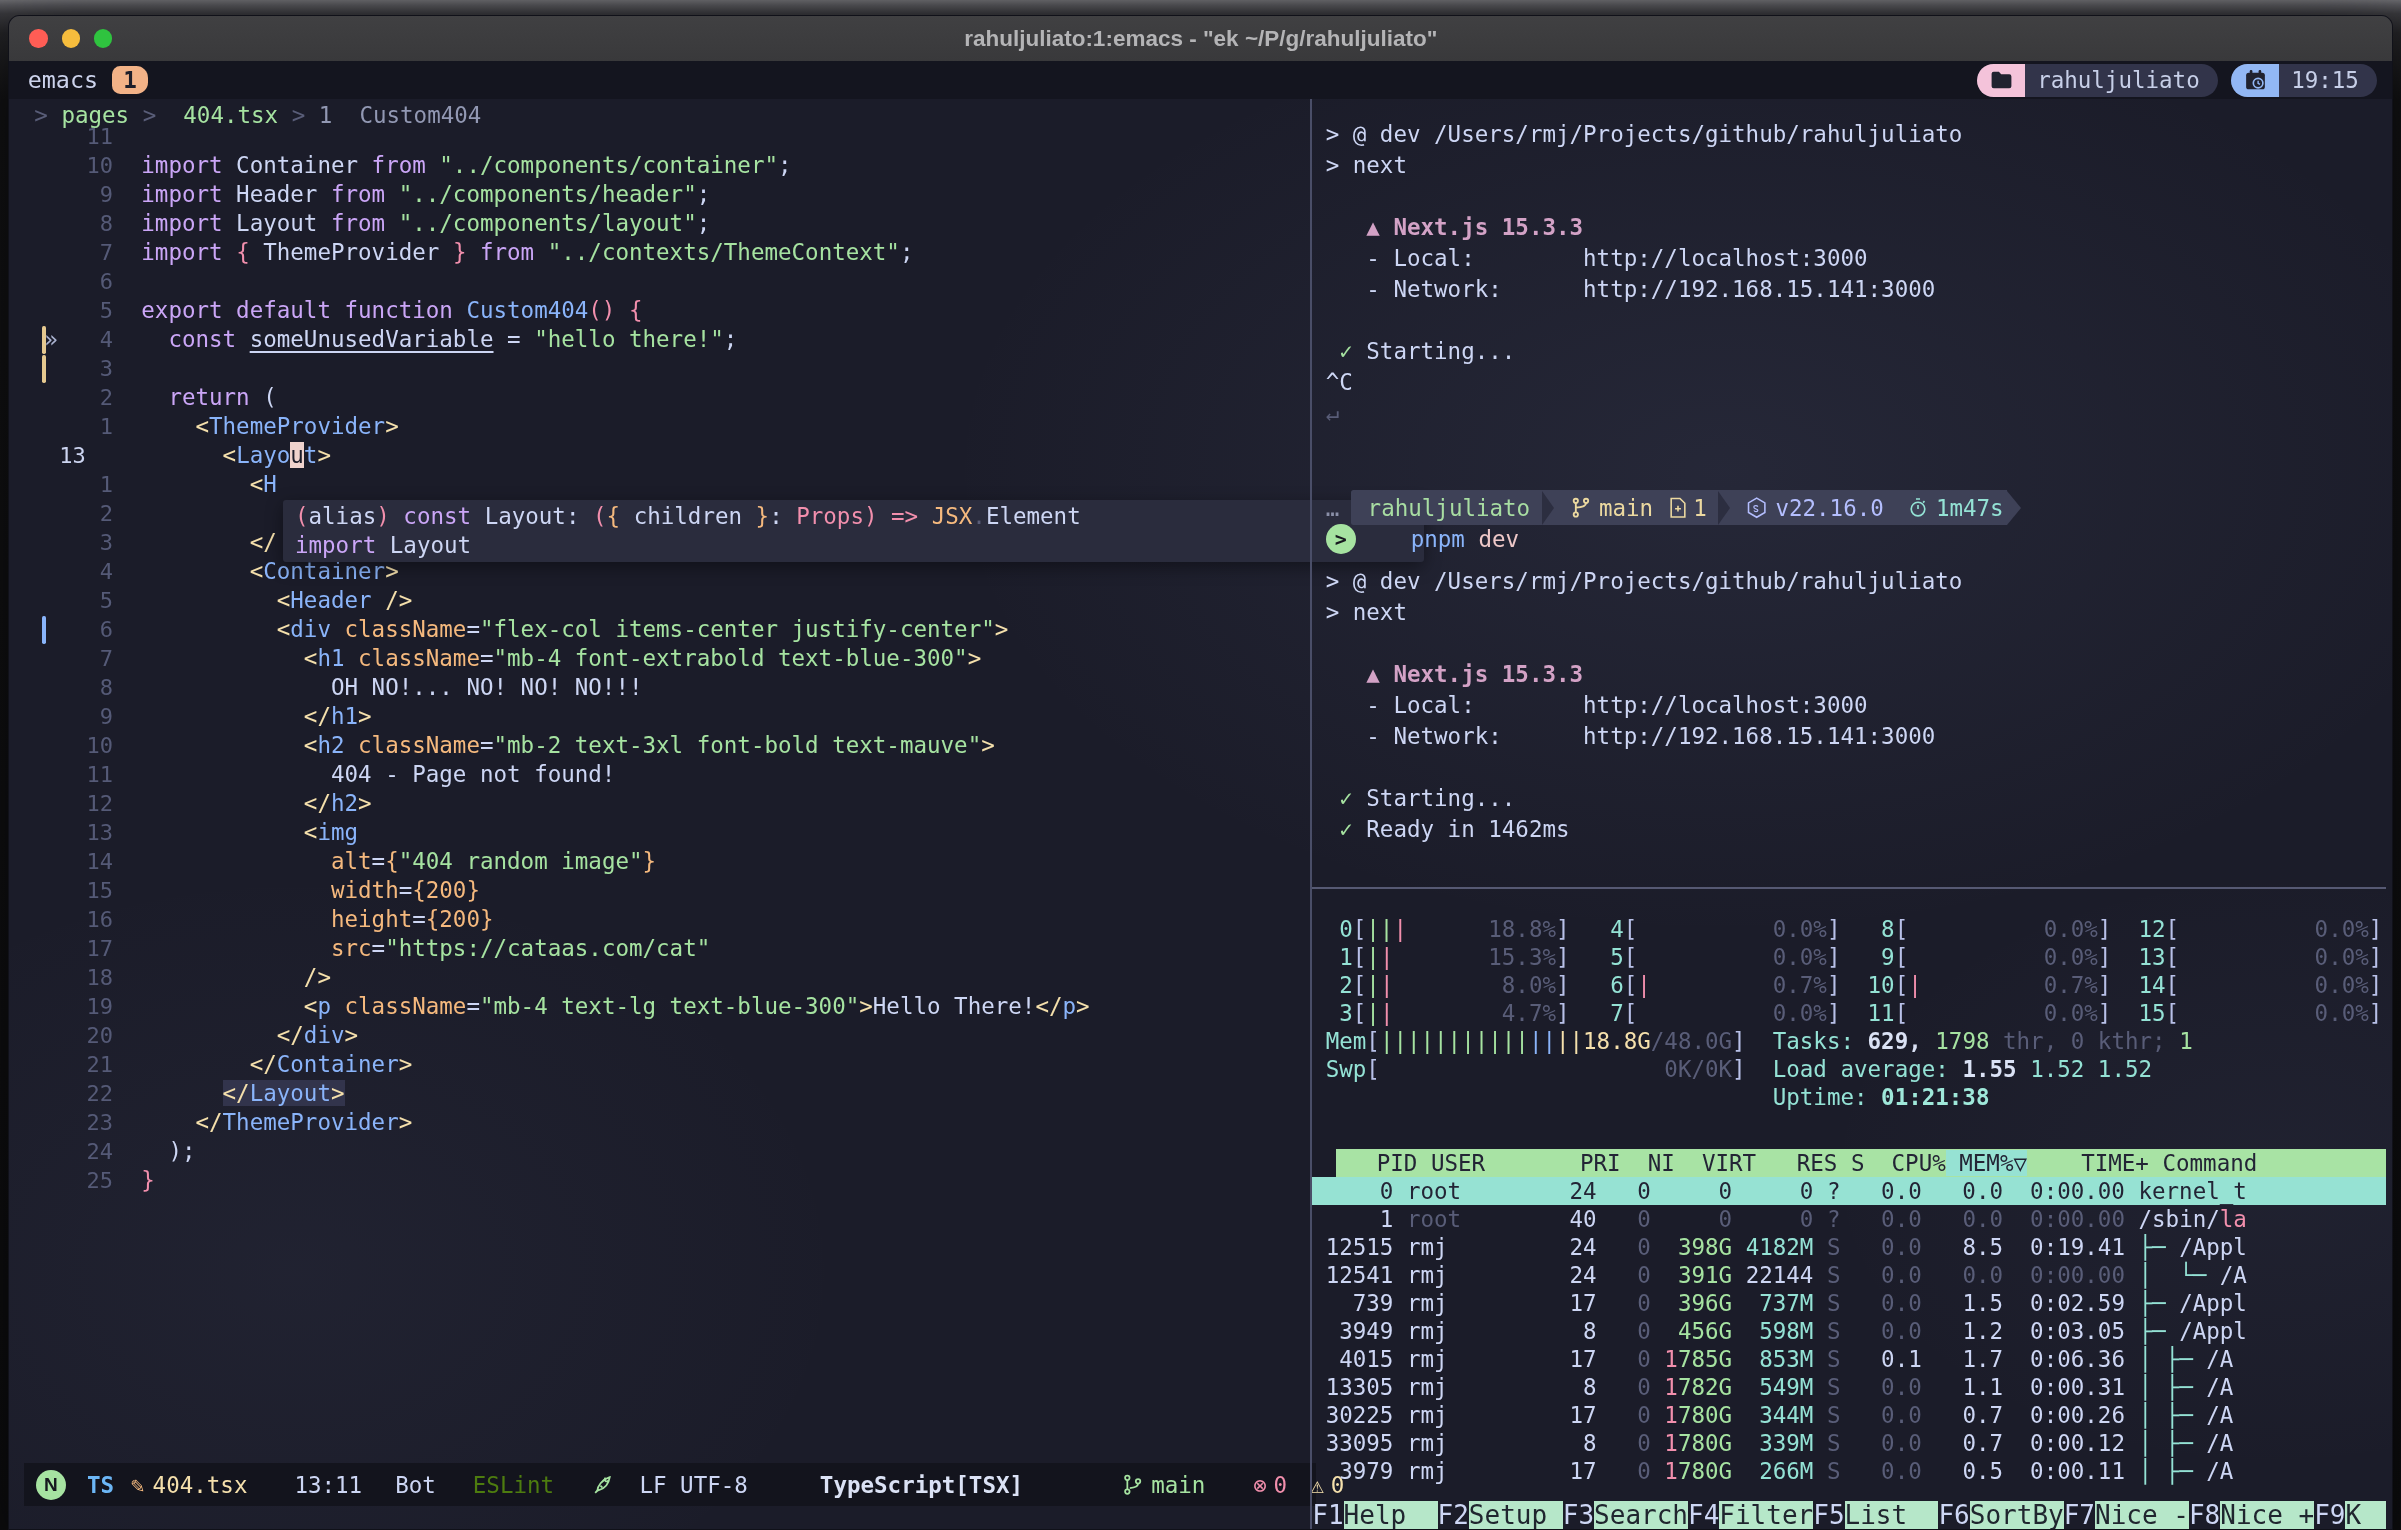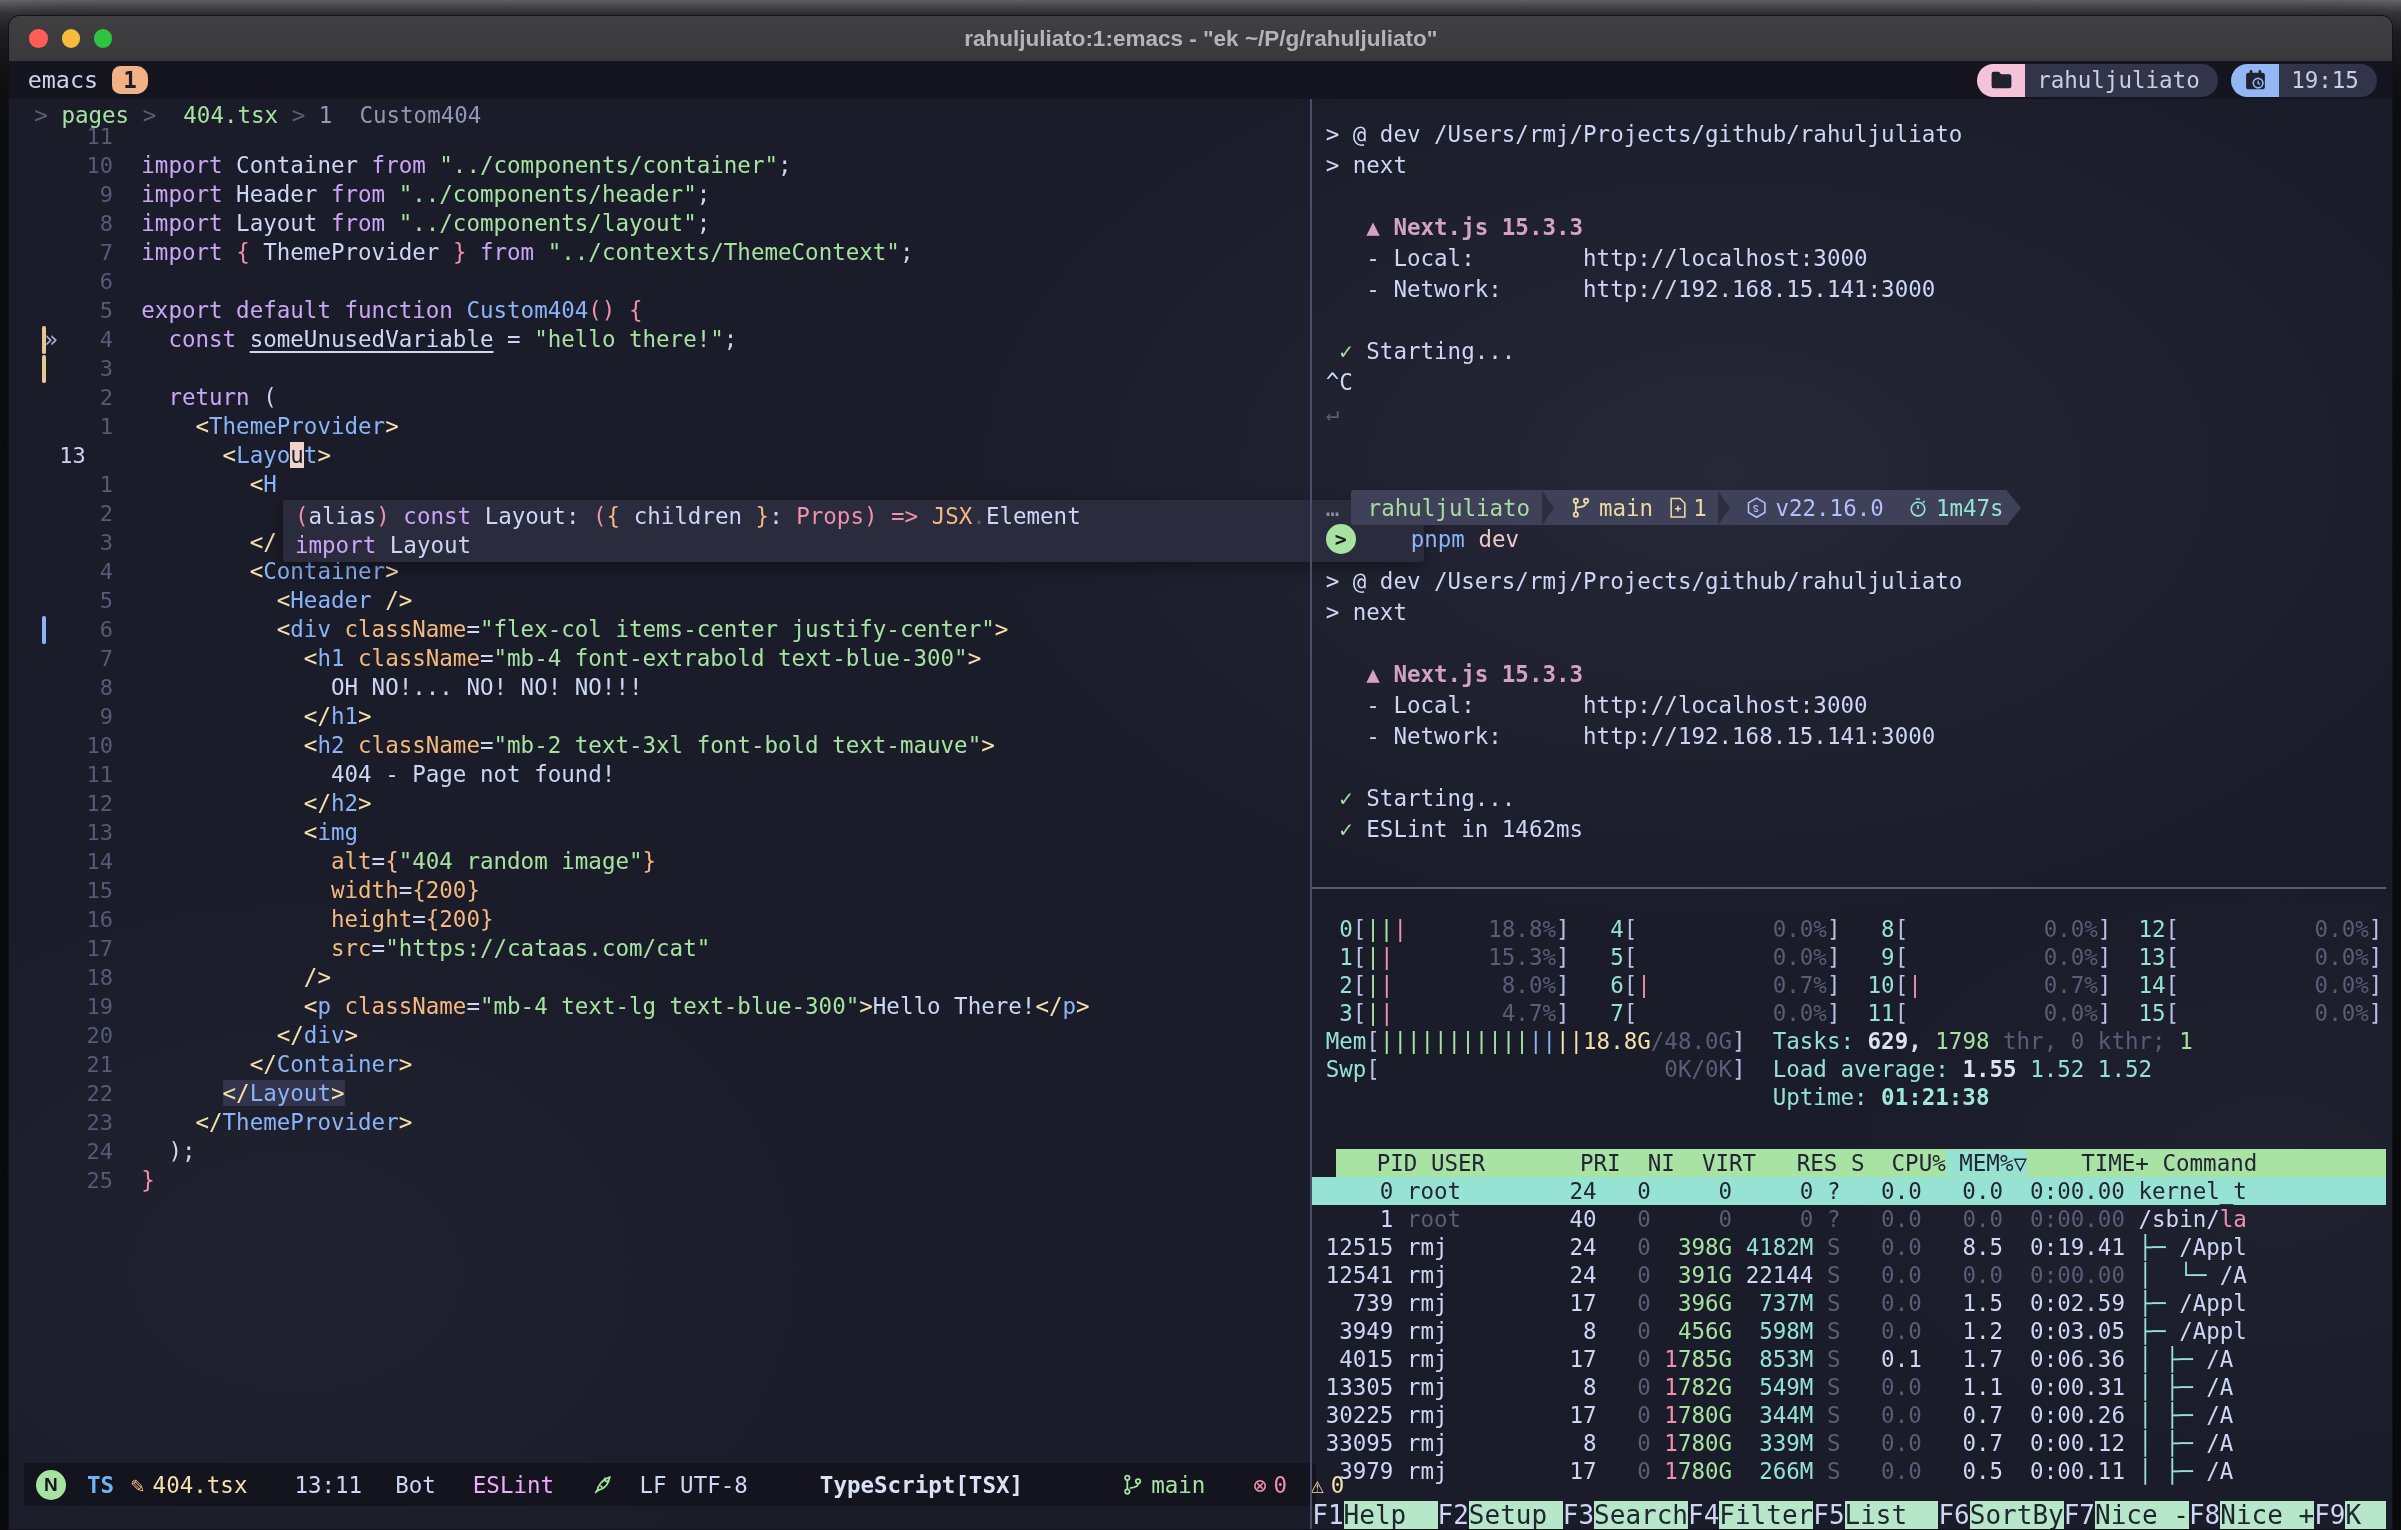--- a/index.html
+++ b/index.html
@@ -64,21 +64,21 @@
          box-shadow:0 5px 16.7px rgba(0,0,0,.4);padding:1.7px 0 0 11.7px;box-sizing:border-box;}
   .popup .tline{height:29px;line-height:29px;font-size:22.5px;}
   .modeline{position:absolute;left:0;right:0;top:1364px;height:43px;background:#13141d;display:flex;align-items:center;font-size:22.5px;white-space:pre;}
   .nbadge{width:30px;height:30px;border-radius:50%;background:#a6e3a1;color:#17181f;font-weight:bold;font-size:19px;
           display:flex;align-items:center;justify-content:center;margin-left:11.7px;flex:0 0 auto;font-family:"Liberation Sans",sans-serif;}
   .ml-ts{color:#6cb6f5;font-weight:bold;margin-left:21px;}
   .ml-pencil{color:#f5b97e;margin-left:16.7px;}
   .ml-file{color:#f5e0ac;margin-left:8.3px;}
   .ml-pos{color:#cdd6f4;margin-left:47px;}
   .ml-loc{color:#cdd6f4;margin-left:33px;}
-  .ml-lint{color:#f0abfc;margin-left:37px;}
+  .ml-lint{color:#4d7c0f;margin-left:37px;}
   .ml-rocket{margin-left:37px;display:flex;align-items:center;}
   .ml-eol{color:#cdd6f4;margin-left:23.4px;}
   .ml-mode{color:#dbe2f5;font-weight:bold;margin-left:72px;}
   .ml-branch{display:flex;align-items:center;margin-left:98px;color:#a6e3a1;}
   .ml-branch svg{margin-right:6.7px;}
   .ml-err{display:flex;align-items:center;margin-left:48px;color:#f28fad;}
   .ml-warn{display:flex;align-items:center;margin-left:23.4px;color:#f5e0ac;}
   .ml-err .cnt,.ml-warn .cnt{margin-left:6.7px;}
 
   
@@ -298,21 +298,21 @@
 
       <div class="tlines t2">
           <div class="tline"><span class="sg w">&gt; @ dev /Users/rmj/Projects/github/rahuljuliato</span></div>
           <div class="tline"><span class="sg w">&gt; next</span></div>
           <div class="tline"></div>
           <div class="tline"><span class="sg nx">   ▲ Next.js 15.3.3</span></div>
           <div class="tline"><span class="sg w">   - Local:        http://localhost:3000</span></div>
           <div class="tline"><span class="sg w">   - Network:      http://192.168.15.141:3000</span></div>
           <div class="tline"></div>
           <div class="tline"><span class="sg g"> ✓ </span><span class="sg w">Starting...</span></div>
-          <div class="tline"><span class="sg g"> ✓ </span><span class="sg w">ESLint in 1462ms</span></div>
+          <div class="tline"><span class="sg g"> ✓ </span><span class="sg w">Ready in 1462ms</span></div>
         </div>
 
       <div class="divider-h"></div>
 
       <div class="tlines lh34 meters">
           <div class="tline"><span class="sg t"> 0</span><span class="sg l">[</span><span class="sg g">||</span><span class="sg r">|</span><span class="sg w">      </span><span class="sg d">18.8%</span><span class="sg l">]</span><span class="sg w">  </span><span class="sg t"> 4</span><span class="sg l">[</span><span class="sg w">          </span><span class="sg d">0.0%</span><span class="sg l">]</span><span class="sg w">  </span><span class="sg t"> 8</span><span class="sg l">[</span><span class="sg w">          </span><span class="sg d">0.0%</span><span class="sg l">]</span><span class="sg w">  </span><span class="sg t">12</span><span class="sg l">[</span><span class="sg w">          </span><span class="sg d">0.0%</span><span class="sg l">]</span></div>
           <div class="tline"><span class="sg t"> 1</span><span class="sg l">[</span><span class="sg g">|</span><span class="sg r">|</span><span class="sg w">       </span><span class="sg d">15.3%</span><span class="sg l">]</span><span class="sg w">  </span><span class="sg t"> 5</span><span class="sg l">[</span><span class="sg w">          </span><span class="sg d">0.0%</span><span class="sg l">]</span><span class="sg w">  </span><span class="sg t"> 9</span><span class="sg l">[</span><span class="sg w">          </span><span class="sg d">0.0%</span><span class="sg l">]</span><span class="sg w">  </span><span class="sg t">13</span><span class="sg l">[</span><span class="sg w">          </span><span class="sg d">0.0%</span><span class="sg l">]</span></div>
           <div class="tline"><span class="sg t"> 2</span><span class="sg l">[</span><span class="sg g">|</span><span class="sg r">|</span><span class="sg w">        </span><span class="sg d">8.0%</span><span class="sg l">]</span><span class="sg w">  </span><span class="sg t"> 6</span><span class="sg l">[</span><span class="sg r">|</span><span class="sg w">         </span><span class="sg d">0.7%</span><span class="sg l">]</span><span class="sg w">  </span><span class="sg t">10</span><span class="sg l">[</span><span class="sg r">|</span><span class="sg w">         </span><span class="sg d">0.7%</span><span class="sg l">]</span><span class="sg w">  </span><span class="sg t">14</span><span class="sg l">[</span><span class="sg w">          </span><span class="sg d">0.0%</span><span class="sg l">]</span></div>
           <div class="tline"><span class="sg t"> 3</span><span class="sg l">[</span><span class="sg g">|</span><span class="sg r">|</span><span class="sg w">        </span><span class="sg d">4.7%</span><span class="sg l">]</span><span class="sg w">  </span><span class="sg t"> 7</span><span class="sg l">[</span><span class="sg w">          </span><span class="sg d">0.0%</span><span class="sg l">]</span><span class="sg w">  </span><span class="sg t">11</span><span class="sg l">[</span><span class="sg w">          </span><span class="sg d">0.0%</span><span class="sg l">]</span><span class="sg w">  </span><span class="sg t">15</span><span class="sg l">[</span><span class="sg w">          </span><span class="sg d">0.0%</span><span class="sg l">]</span></div>
           <div class="tline"><span class="sg t">Mem</span><span class="sg l">[</span><span class="sg g">|||||||||||</span><span class="sg b">||</span><span class="sg y">||</span><span class="sg y">18.8G</span><span class="sg d">/48.0G</span><span class="sg l">]</span><span class="sg w">  </span><span class="sg t">Tasks: </span><span class="sg wb">629, </span><span class="sg g">1798</span><span class="sg d"> thr, 0 kthr; </span><span class="sg g">1</span></div>

